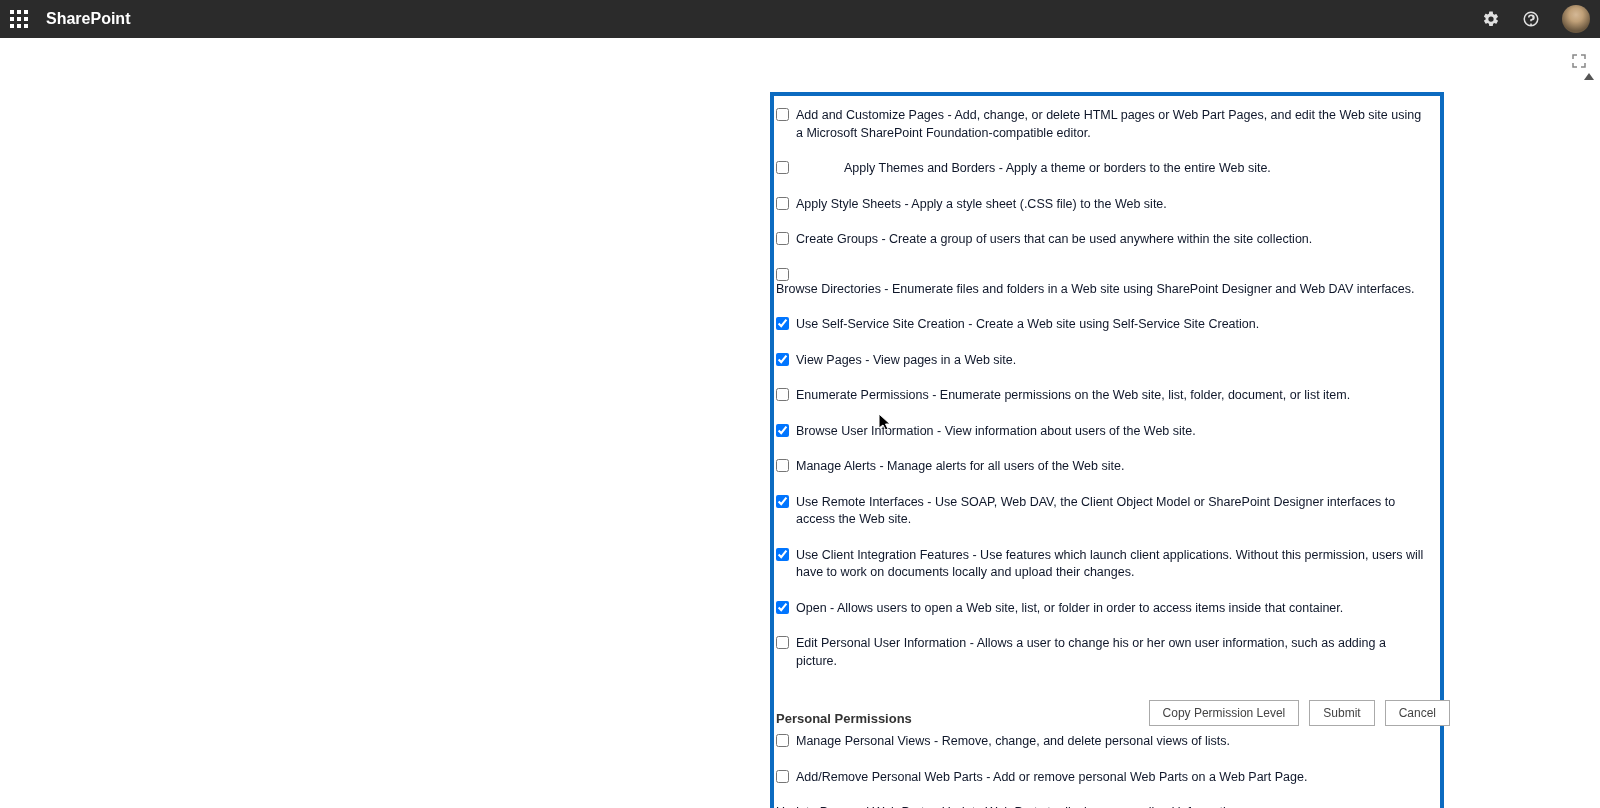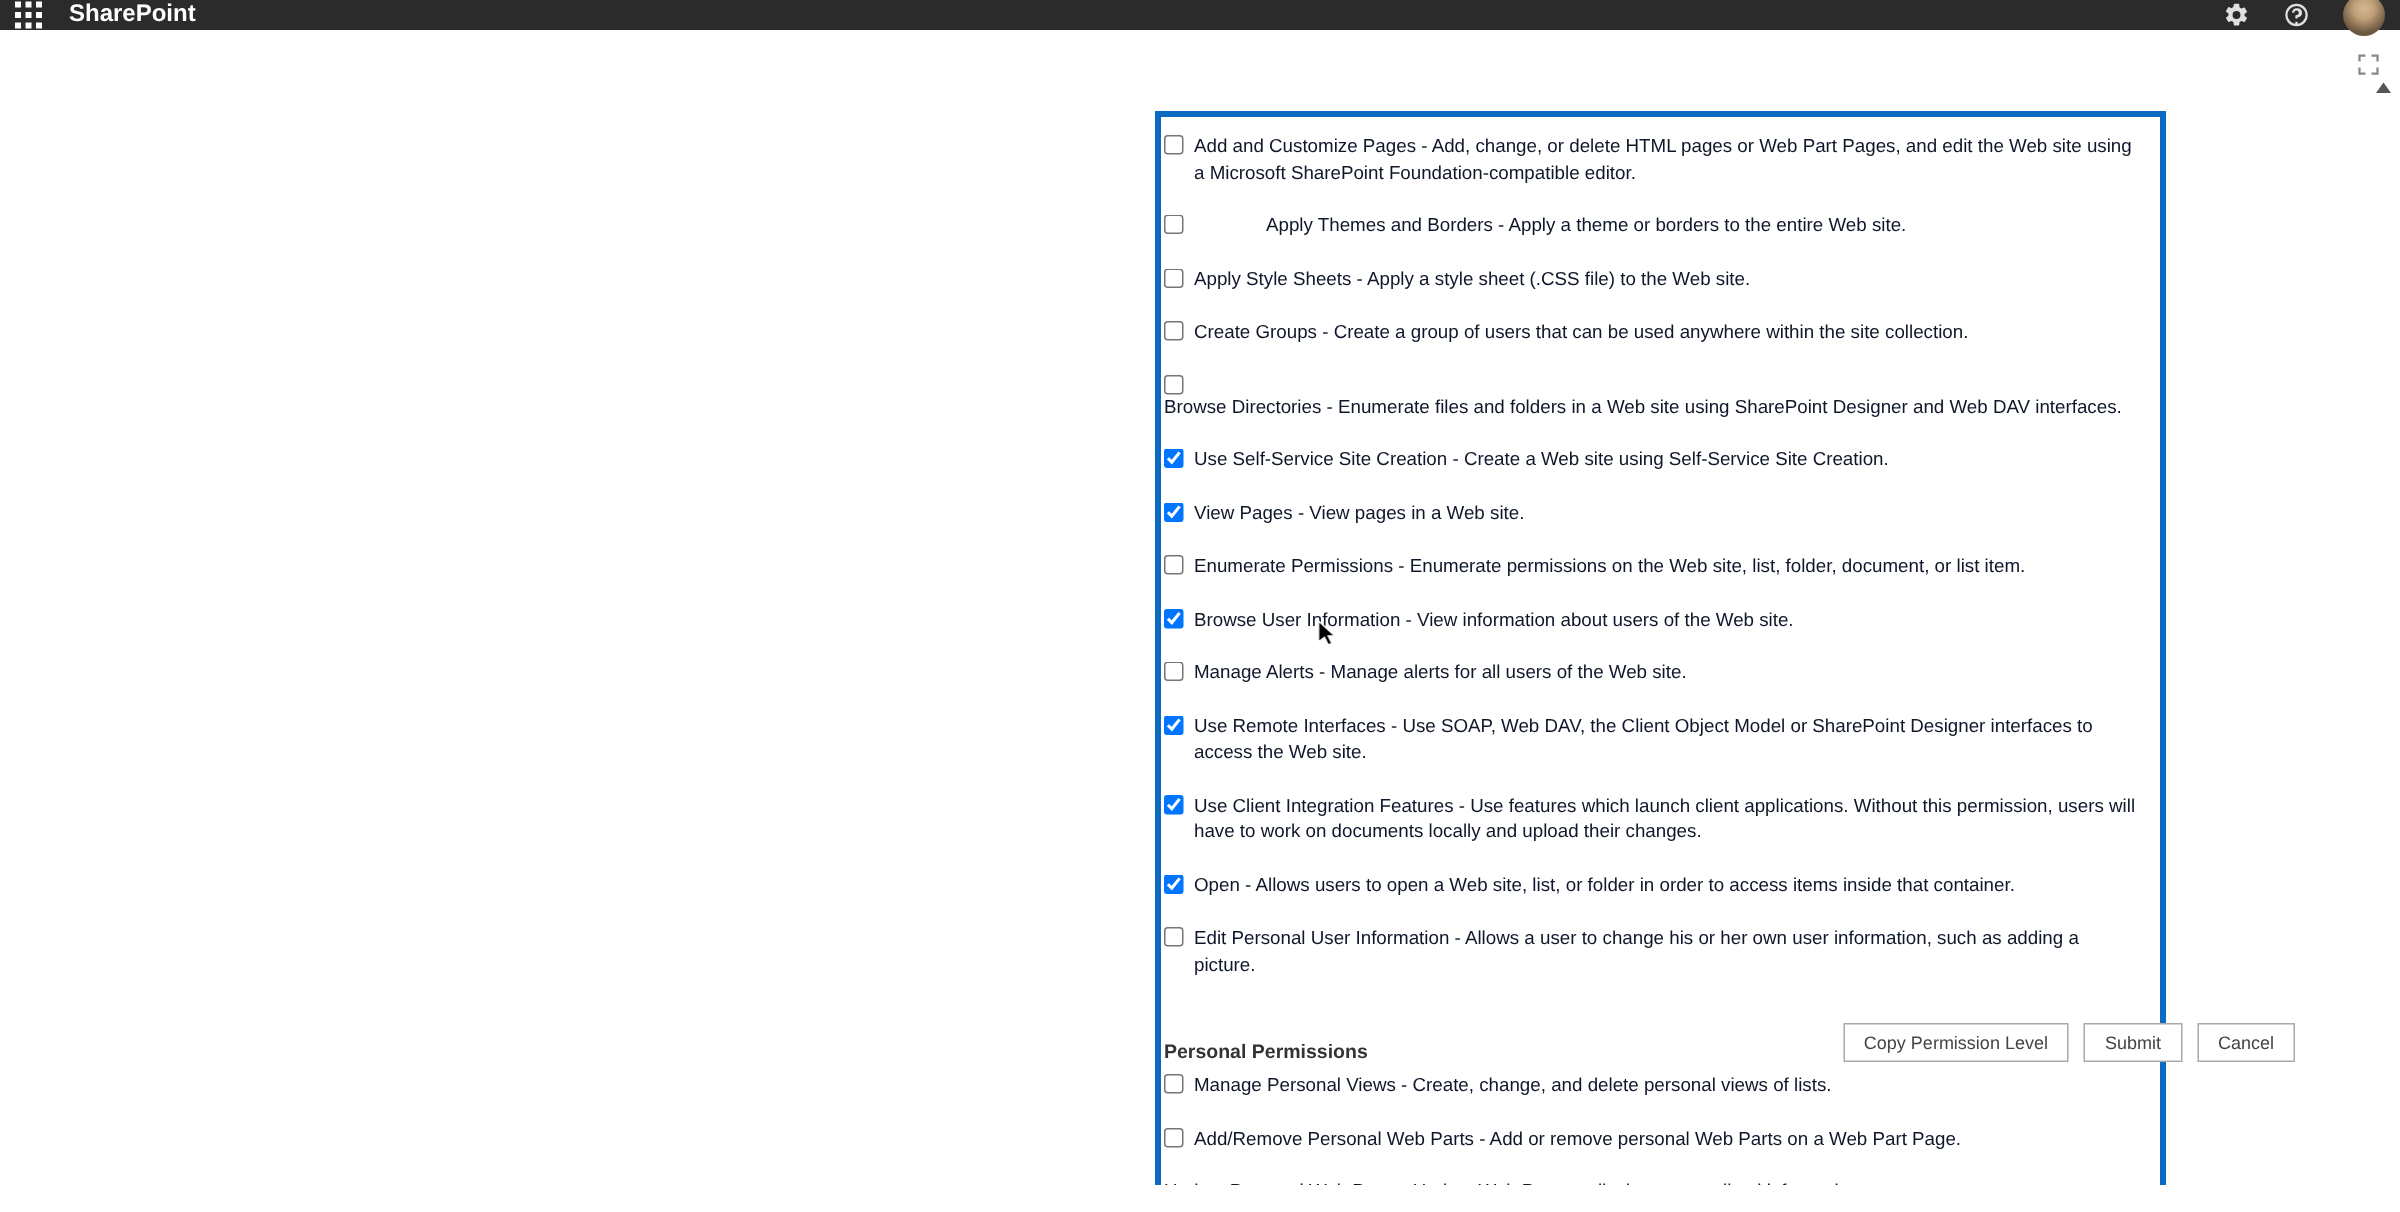--- a/index.html
+++ b/index.html
@@ -11,21 +11,21 @@
   font-family: "Segoe UI", Tahoma, Geneva, Verdana, sans-serif;
   font-size: 13px;
   color: #333;
   background: #fff;
   width: 1600px;
   height: 808px;
   overflow: hidden;
 }
 .top-bar {
   background: #2b2b2b;
-  height: 20px;
+  height: 38px;
   display: flex;
   align-items: center;
   padding: 0 10px;
   color: #fff;
 }
 .app-launcher {
   width: 18px;
   height: 18px;
   display: grid;
   grid-template-columns: repeat(3, 4px);
@@ -123,21 +123,21 @@
 .section-header {
   font-weight: 600;
   font-size: 13px;
   color: #333;
   padding: 14px 0 0 2px;
 }
 .button-row {
   position: absolute;
   left: 770px;
   top: 662px;
-  width: 760px;
+  width: 680px;
   display: flex;
   justify-content: flex-end;
   gap: 10px;
   padding-right: 0;
 }
 .btn {
   border: 1px solid #aaa;
   background: #fff;
   padding: 5px 13px;
   font-size: 12px;
@@ -248,21 +248,21 @@
         </div>
         <div class="perm-item" style="margin-top: 8px;">
           <input type="checkbox" style="">
           <span class="perm-text">Edit Personal User Information  -  Allows a user to change his or her own user information, such as adding a picture.</span>
         </div>
       </div>
     <div id="personal-perms">
         <div class="section-header" style="margin-top: 22px;">Personal Permissions</div>
         <div class="perm-item" style="margin-top: 2px;">
           <input type="checkbox" style="">
-          <span class="perm-text">Manage Personal Views  -  Create, change, and delete personal views of lists.</span>
+          <span class="perm-text">Manage Personal Views  -  Remove, change, and delete personal views of lists.</span>
         </div>
         <div class="perm-item" style="margin-top: 8px;">
           <input type="checkbox" style="">
           <span class="perm-text">Add/Remove Personal Web Parts  -  Add or remove personal Web Parts on a Web Part Page.</span>
         </div>
         <div class="perm-item" style="margin-top: 8px;">
           <span class="perm-text">Update Personal Web Parts  -  Update Web Parts to display personalized information.</span>
         </div>
       </div>
   </div>

